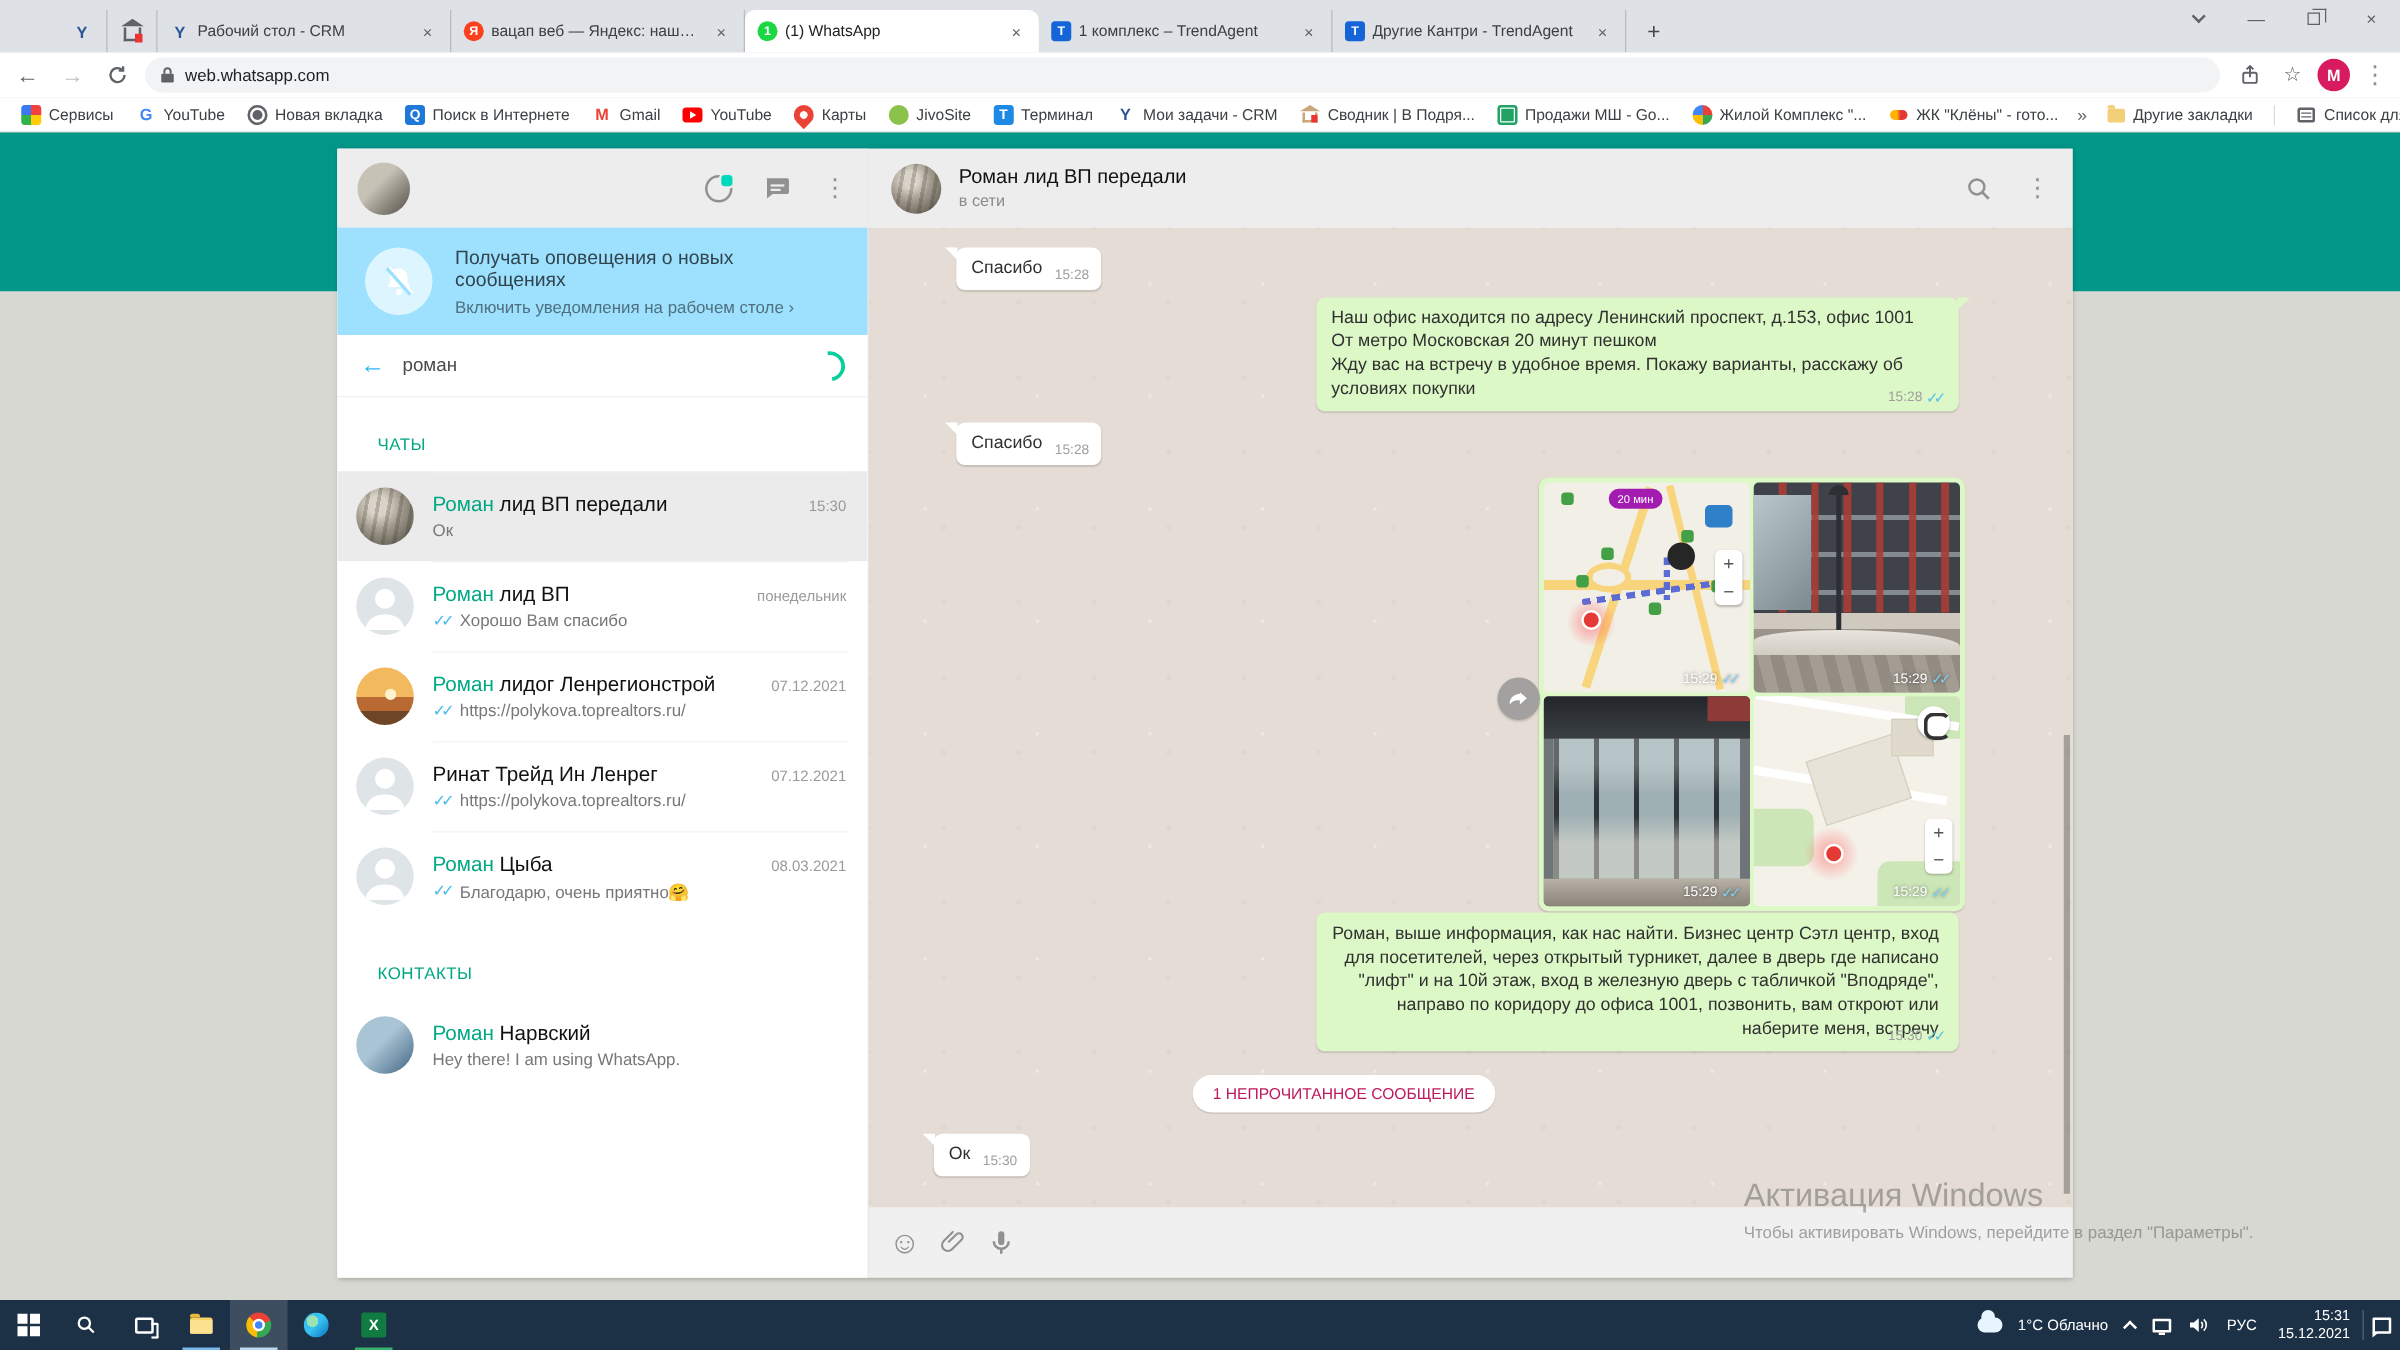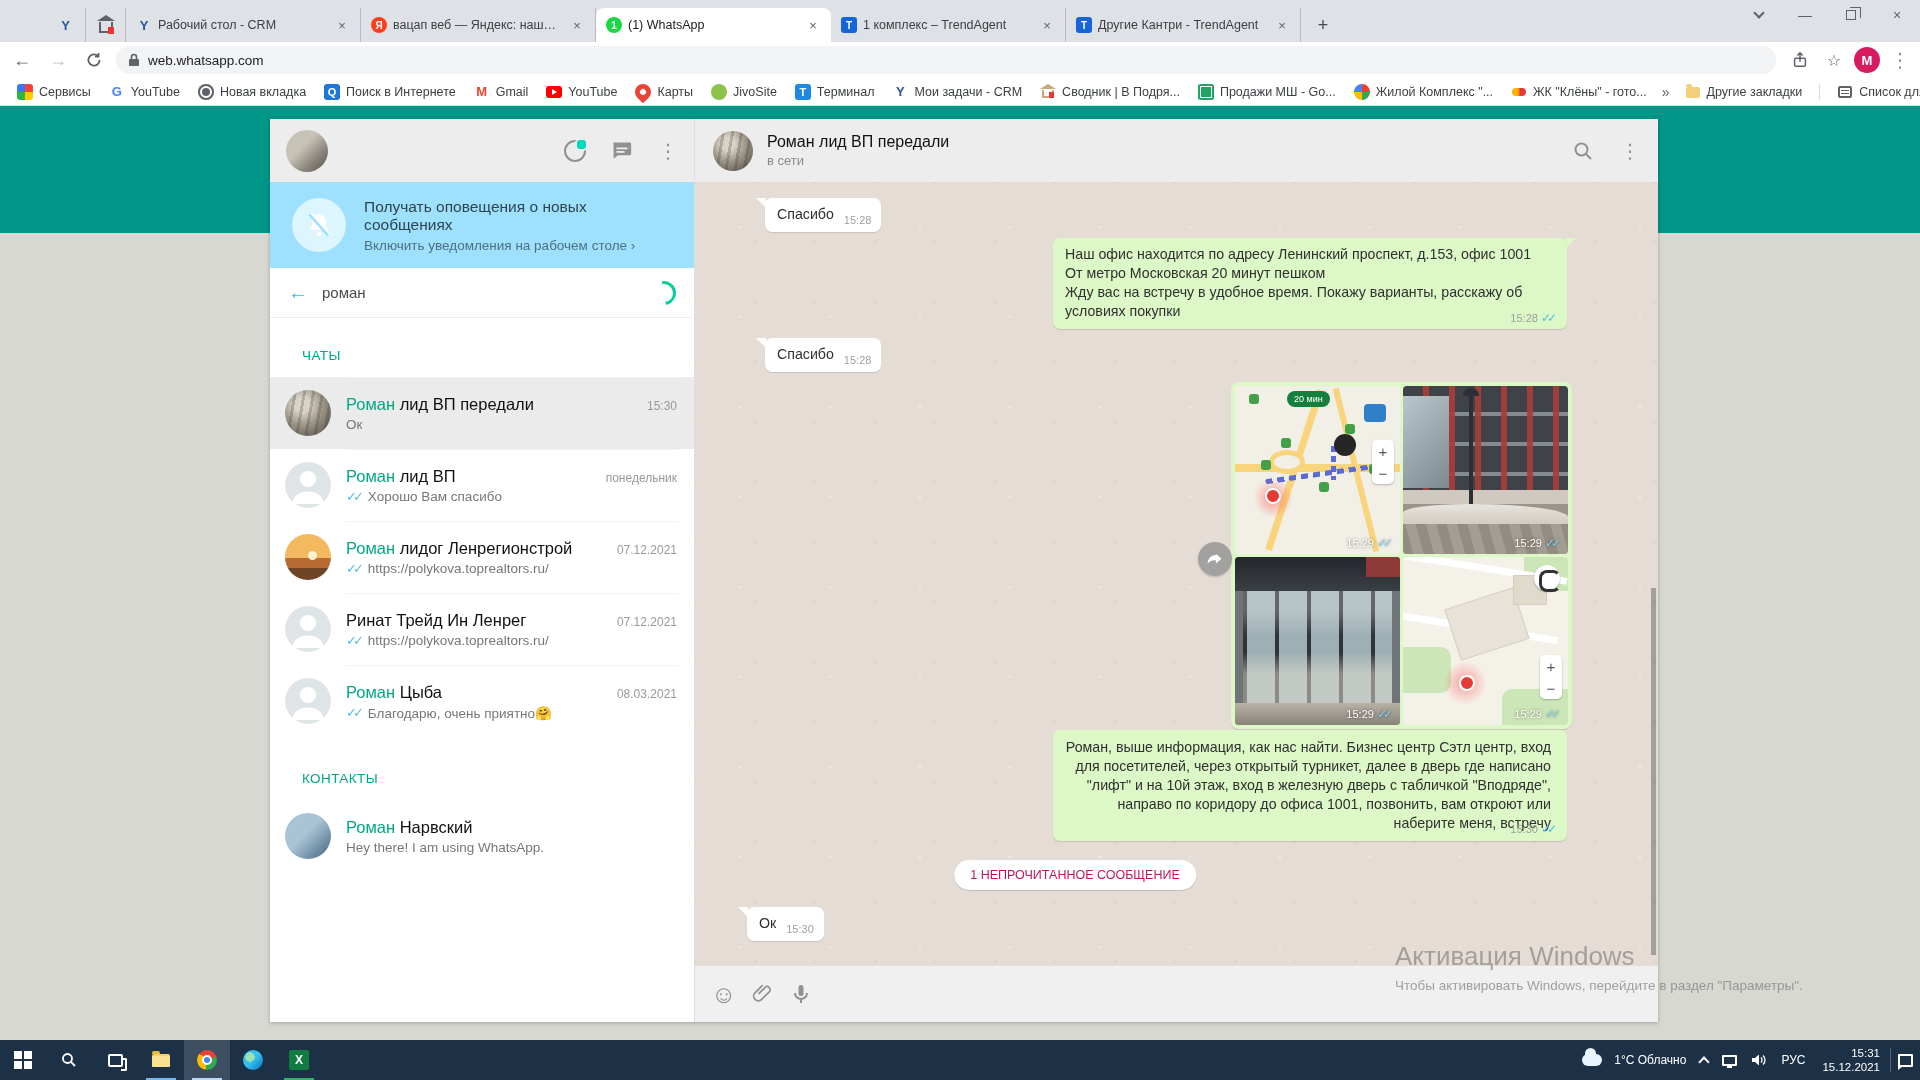--- a/index.html
+++ b/index.html
@@ -151,21 +151,21 @@
   .cell-map1 .r2 { left:56px; top:0; width:7px; height:168px; transform:rotate(18deg); }
   .cell-map1 .r3 { left:118px; top:0; width:6px; height:168px; transform:rotate(-14deg); }
   .cell-map1 .ring { position:absolute; left:34px; top:64px; width:36px; height:24px; border:5px solid #f8d57c; border-radius:50%; background:#f2efe7; }
   .cell-map1 .route { position:absolute; left:30px; top:86px; width:104px; height:5px; transform:rotate(-8deg); background:repeating-linear-gradient(90deg,#5b6bd6 0 7px, transparent 7px 12px); border-radius:2px; }
   .cell-map1 .route2 { position:absolute; left:96px; top:60px; width:5px; height:34px; background:repeating-linear-gradient(180deg,#5b6bd6 0 6px, transparent 6px 10px); }
   .cell-map1 .pin-glow { position:absolute; left:18px; top:92px; width:40px; height:40px; border-radius:20px; background:radial-gradient(rgba(255,80,80,0.55), transparent 70%); }
   .cell-map1 .pin { position:absolute; left:30px; top:102px; width:16px; height:16px; border-radius:8px; background:#e53935; border:2px solid #fff; }
   .cell-map1 .dot { position:absolute; width:10px; height:10px; border-radius:3px; background:#43a047; box-shadow:32px 44px 0 #43a047, 70px 88px 0 #43a047, 96px 30px 0 #43a047, 120px 70px 0 #43a047, 12px 66px 0 #43a047; left:14px; top:8px; }
   .cell-map1 .bstop { position:absolute; right:14px; top:18px; width:22px; height:18px; border-radius:4px; background:#2f80c9; }
   .cell-map1 .hub { position:absolute; right:44px; top:48px; width:22px; height:22px; border-radius:11px; background:#262626; }
-  .map-pill { position:absolute; left:52px; top:5px; height:16px; border-radius:8px; background:#15803d; color:#fff; font-size:9px; display:flex; align-items:center; padding:0 7px; z-index:3; }
+  .map-pill { position:absolute; left:52px; top:5px; height:16px; border-radius:8px; background:#a21caf; color:#fff; font-size:9px; display:flex; align-items:center; padding:0 7px; z-index:3; }
   .zoomctl { position:absolute; right:6px; top:54px; width:22px; height:44px; background:#fff; border-radius:5px; box-shadow:0 1px 2px rgba(0,0,0,0.25); color:#555; font-size:15px; display:flex; flex-direction:column; align-items:center; justify-content:space-around; z-index:3; }
   
   .cell-bld { background:linear-gradient(to bottom, #3f4349 0 62%, #cfc9c0 62% 70%, #9b948a 70%); }
   .cell-bld .fwin { position:absolute; inset:0 0 38% 0; background:repeating-linear-gradient(90deg, transparent 0 20px, rgba(170,60,55,0.9) 20px 26px), repeating-linear-gradient(180deg, transparent 0 26px, rgba(200,210,215,0.5) 26px 30px); }
   .cell-bld .glass { position:absolute; left:0; top:10px; width:46px; height:92px; background:linear-gradient(135deg,#b9c6cc,#7d8a90); }
   .cell-bld .lamp { position:absolute; left:66px; top:8px; width:4px; height:110px; background:#2c2f33; }
   .cell-bld .lamp::before { content:""; position:absolute; left:-6px; top:-6px; width:16px; height:8px; border-radius:8px 8px 0 0; background:#2c2f33; }
   .cell-bld .snow { position:absolute; left:0; bottom:28px; width:165px; height:22px; background:linear-gradient(to bottom, #e8e5df, #cfc9bf); border-radius:40% 60% 0 0; }
   .cell-bld .pave { position:absolute; inset:auto 0 0 0; height:30px; background:repeating-linear-gradient(75deg, #8f8density 0, #938c82 0 10px, #a49d93 10px 20px); background:repeating-linear-gradient(75deg, #938c82 0 10px, #a49d93 10px 20px); }
   

